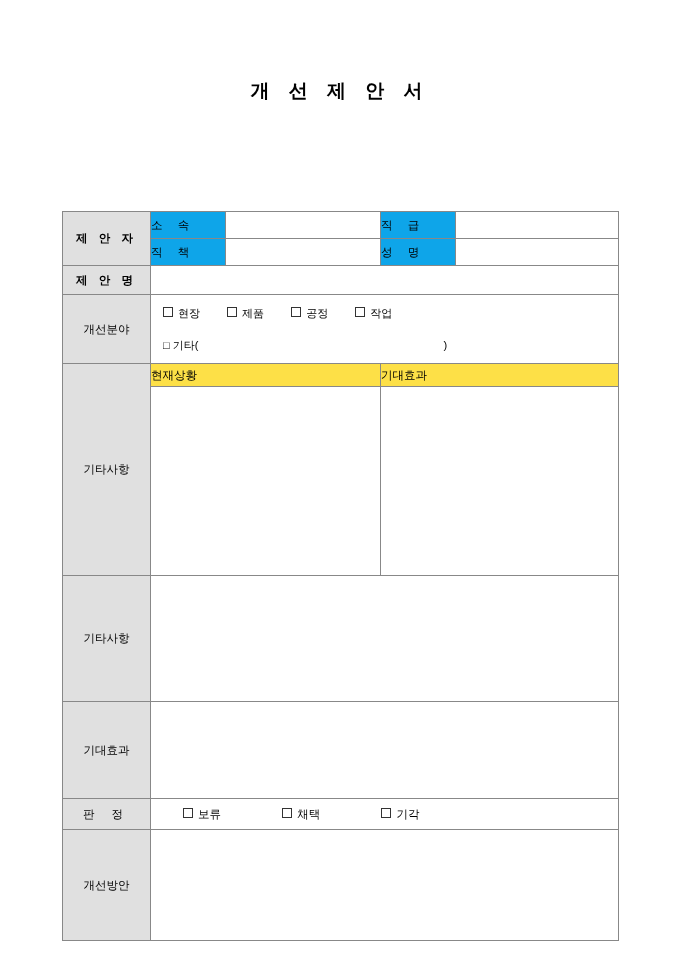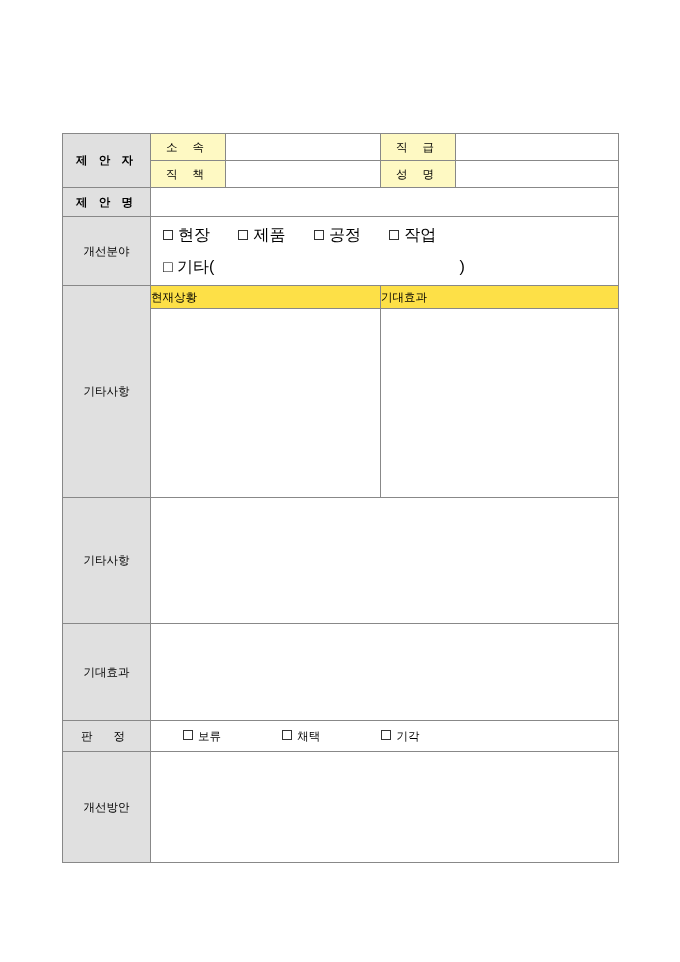--- a/index.html
+++ b/index.html
@@ -46,40 +46,39 @@
     background: #e0e0e0;
     text-align: center;
     font-size: 11.5px;
   }
   .lbl-sp {
     letter-spacing: 4px;
     font-weight: bold;
   }
   .lbl-sp2 {
     letter-spacing: 7px;
-    font-family: Liberation Mono, monospace;
   }
   .sub {
-    background: #fef9c3;
-    text-align: center;
+    background: #0ea5e9;
+    text-align: left;
     letter-spacing: 6px;
     font-size: 11.5px;
   }
   .hdr {
     background: #fde047;
     font-size: 11.5px;
   }
   .h26 { height: 26px; }
   .h28 { height: 28px; }
   .h22 { height: 22px; }
   .blank { background: #ffffff; }
   .checks {
     padding: 8px 0 8px 12px;
     line-height: 20px;
-    font-size: 16px;
+    font-size: 11px;
     text-align: left;
   }
   .checks .ck {
     display: inline-block;
     margin-right: 24px;
     white-space: nowrap;
   }
   .checks .ck-last {
     margin-right: 0;
   }
@@ -104,20 +103,21 @@
     text-align: left;
   }
   .judge .ck { margin-right: 26px; padding-left: 32px; }
   .v-tall { vertical-align: middle; }
 </style>
 </head>
 <body>
 
 <div class="page">
 
+  <div class="doc-title">개 선 제 안 서</div>
 
   <table class="form">
     <colgroup>
       <col style="width:88px">
       <col style="width:75px">
       <col style="width:155px">
       <col style="width:75px">
       <col style="width:163px">
     </colgroup>
     <tbody>

